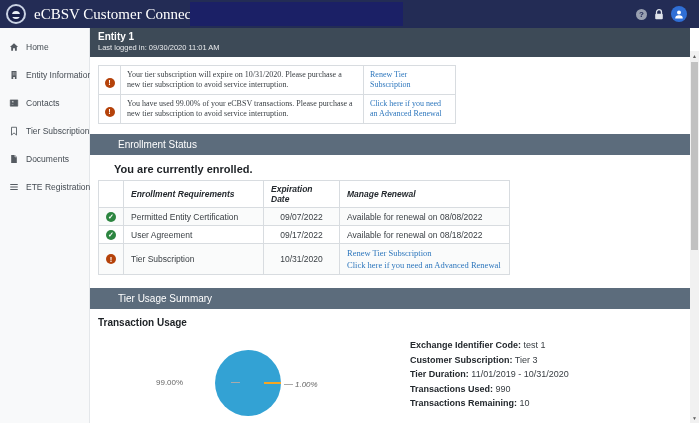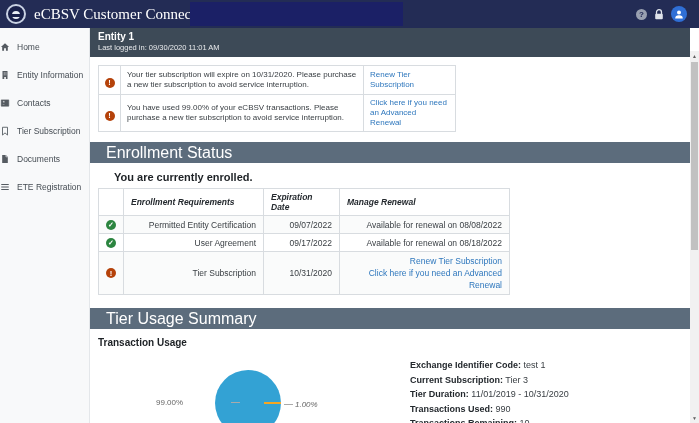--- a/index.html
+++ b/index.html
@@ -22,57 +22,57 @@
   .nav-right { position:absolute; right:12px; top:0; height:28px; display:flex; align-items:center; gap:7px; }
   .help-badge { width:11px; height:11px; border-radius:50%; background:#99a0b0; color:#1b2350;
                 font-size:8px; font-weight:bold; display:flex; align-items:center; justify-content:center; cursor:pointer; }
   .lock-svg { display:block; }
   .avatar { width:16px; height:16px; border-radius:50%; background:#2f6fd6; display:flex;
             align-items:center; justify-content:center; cursor:pointer; }
 
   
   .sidebar { position:absolute; left:0; top:28px; width:90px; height:395px;
              background:#f8f9fa; border-right:1px solid #e4e7ea; padding-top:5px; }
-  .side-item { display:flex; align-items:center; gap:7px; height:28px; 
+  .side-item { display:flex; align-items:center; gap:7px; height:28px; padding-left:9px;
                cursor:pointer; color:#454c53; }
   .side-item svg { flex:0 0 auto; }
   .side-label { font-size:8.5px; white-space:nowrap; }
 
   
   .content { position:absolute; left:90px; top:28px; width:600px; height:395px; background:#fff; }
 
   .entity-bar { width:600px; height:29px; background:var(--entity-bar,#3d4a57); color:#fff; padding:3px 0 0 8px; }
   .entity-title { font-size:10px; font-weight:bold; }
   .entity-sub { font-size:7.5px; color:#e9ebed; margin-top:1px; }
 
   .alert-wrap { padding:8px 0 0 8px; }
   .alert-table { border-collapse:collapse; background:#fff; }
   .alert-table td { border:1px solid #d8dce0; vertical-align:middle; }
   .alert-icon-cell { width:22px; text-align:center; }
-  .alert-msg-cell { width:243px; padding:4px 6px; font-size:8px; line-height:10px; color:#3b4045; }
+  .alert-msg-cell { width:243px; padding:4px 6px; font-size:8px; line-height:10px; color:#3b4045;font-family:Liberation Serif, serif; }
   .alert-link-cell { width:92px; padding:3px 6px; font-size:8px; line-height:10px; }
 
   .warn-dot { display:inline-flex; width:10px; height:10px; border-radius:50%;
               background:var(--warning,#b5420a); color:#fff; font-size:7.5px; font-weight:bold;
               align-items:center; justify-content:center; }
   .ok-dot { display:inline-flex; width:10px; height:10px; border-radius:50%;
             background:var(--success,#2c8540); color:#fff; font-size:7px; font-weight:bold;
             align-items:center; justify-content:center; }
 
-  a.link { color:var(--link,#2e77bd); text-decoration:none; cursor:pointer; }
+  a.link { color:var(--link,#2e77bd); text-decoration:none; cursor:pointer;font-family:Liberation Serif, serif; }
 
   .section-bar { width:600px; height:21px; background:var(--section-bar,#5c6c7c); color:#fff;
-                 font-size:16px; line-height:21px; padding-left:16px; }
+                 font-size:10px; line-height:21px; padding-left:28px; }
   .sec-enroll { margin-top:10px; }
   .sec-tier { margin-top:13px; }
 
   .enrolled-msg { font-size:11px; font-weight:bold; color:#1d2125; margin:8px 0 5px 24px; }
 
   .enroll-table { border-collapse:collapse; margin-left:8px; background:#fff; }
-  .enroll-table th, .enroll-table td { border:1px solid #d8dce0; font-size:8.5px; padding:3px 7px;text-align:right; }
+  .enroll-table th, .enroll-table td { border:1px solid #d8dce0; font-size:8.5px; padding:3px 7px; }
   .enroll-table th { text-align:left; color:#24292e;font-style:italic; }
   .enroll-table tr:nth-child(even) td { background:#fafbfb; }
   .col-icon { width:20px; text-align:center; }
   .col-req { width:140px; }
   .col-exp { width:76px; text-align:center; }
   .col-ren { width:170px; }
   .stack-links div { line-height:12px; }
 
   .usage-title { font-size:10px; font-weight:bold; color:#1d2125; margin:8px 0 0 8px; }
 
@@ -234,21 +234,21 @@
         </div>
         <div class="callout callout-right">
           <span class="leader"></span>
             <span>1.00%</span>
         </div>
 
       </div>
 
       <div class="summary">
         <div><b>Exchange Identifier Code:</b> <span>test 1</span></div>
-        <div><b>Current Subscription:</b> <span>Tier 3</span></div>
+        <div><b>Customer Subscription:</b> <span>Tier 3</span></div>
         <div><b>Tier Duration:</b> <span>11/01/2019 - 10/31/2020</span></div>
         <div><b>Transactions Used:</b> <span>990</span></div>
         <div><b>Transactions Remaining:</b> <span>10</span></div>
 
       </div>
     </div>
 
   </div>
 
   <div class="scrollbar">

